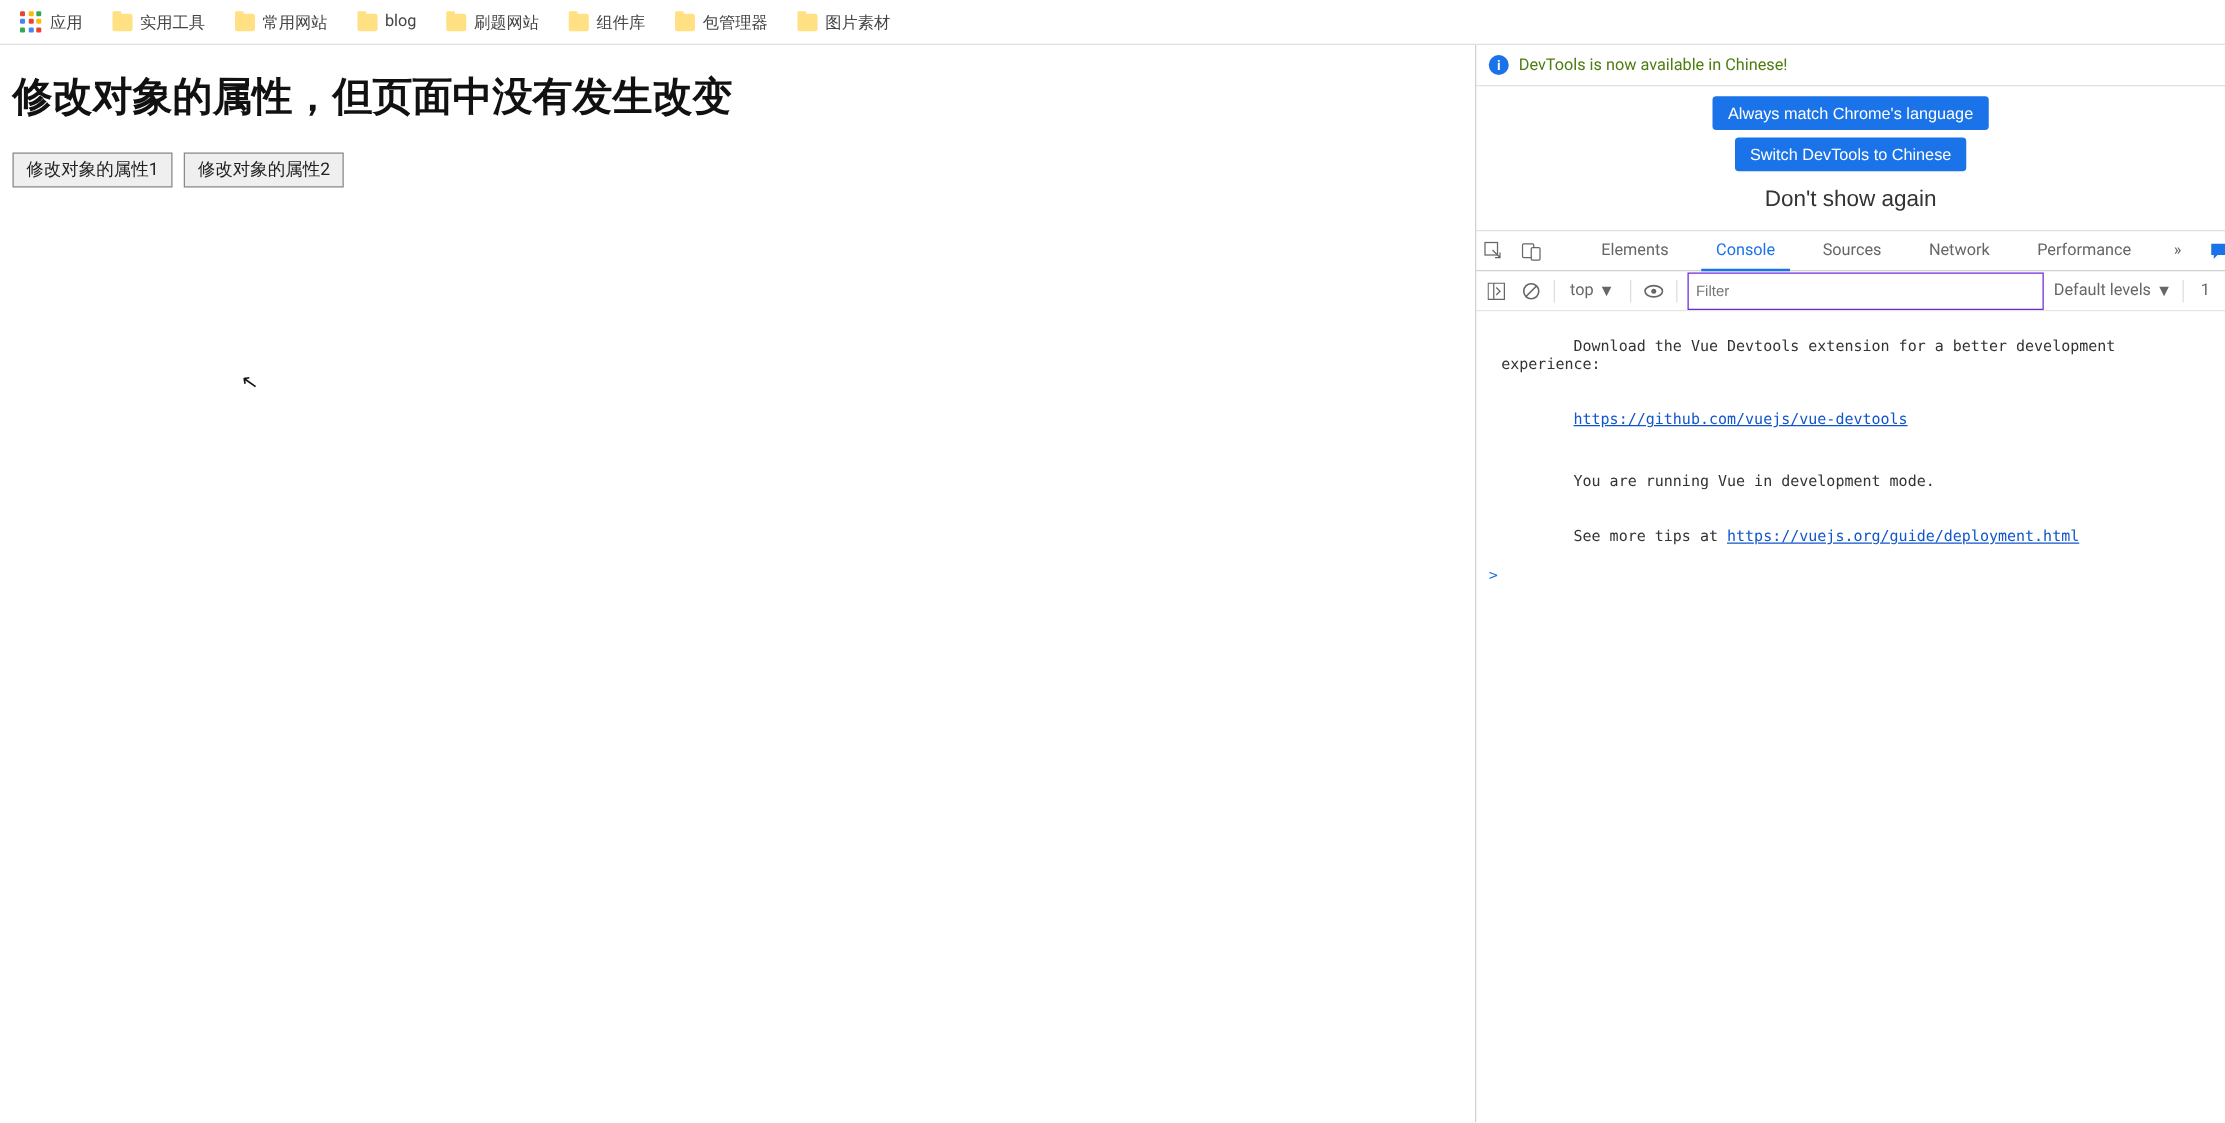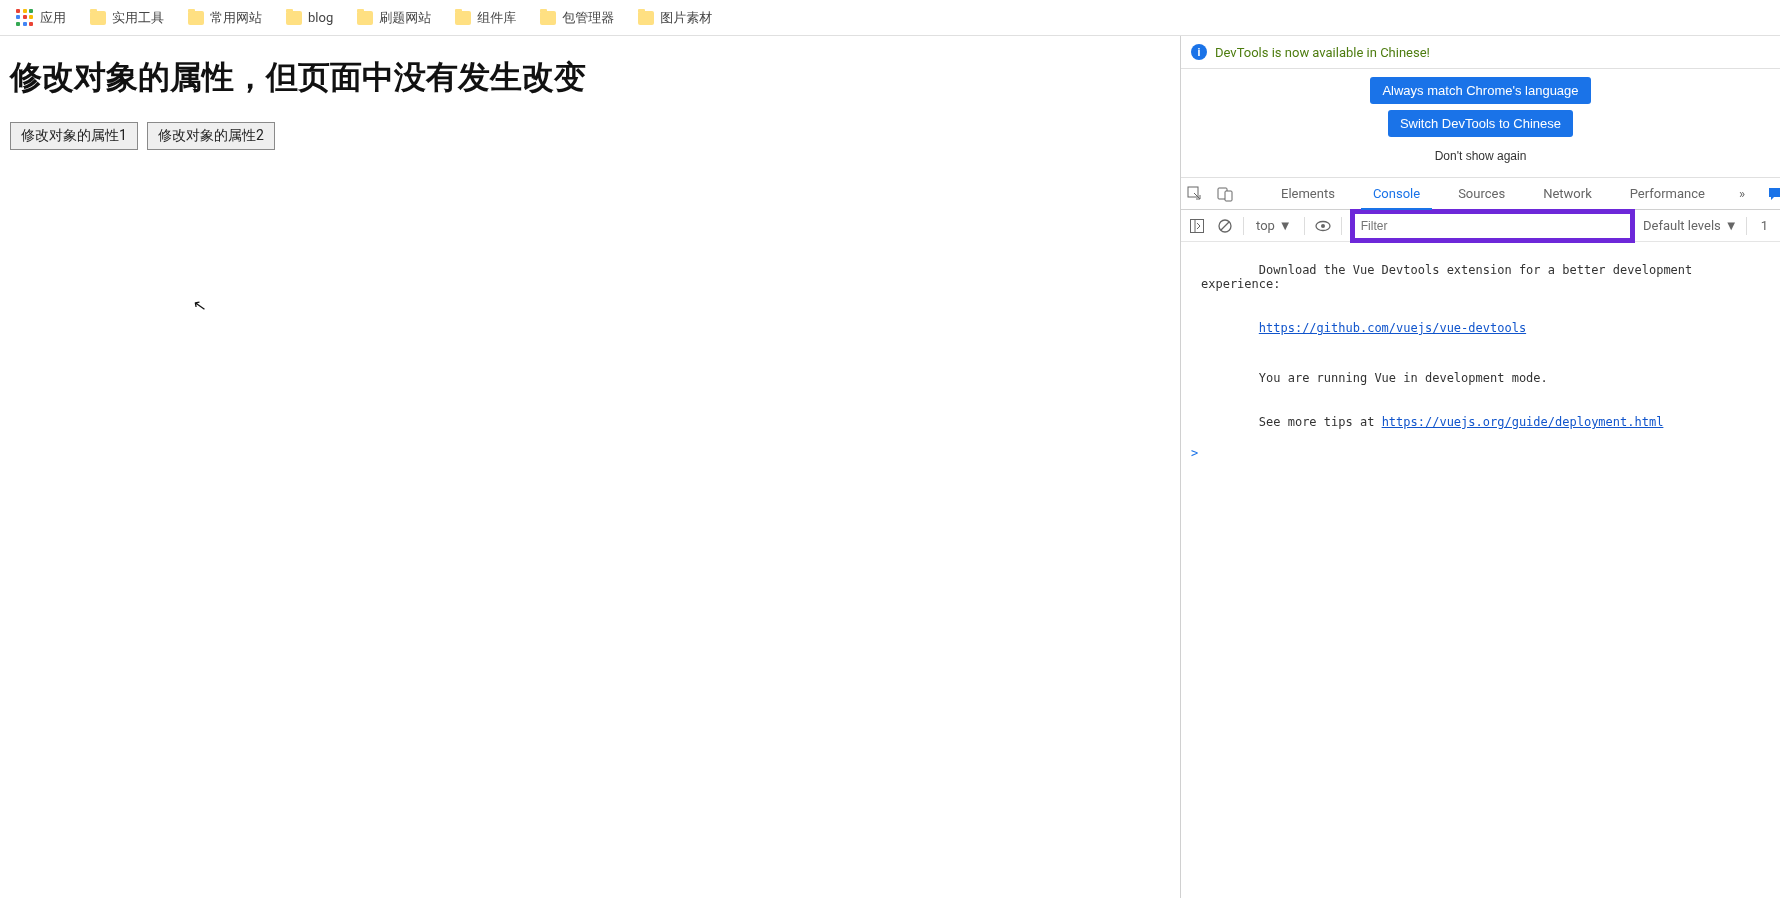--- a/index.html
+++ b/index.html
@@ -27,34 +27,34 @@
 
     
     .devtools { width: 600px; border-left: 1px solid #d0d0d0; display: flex; flex-direction: column; background: #fff; }
 
     .info-banner { display: flex; align-items: center; gap: 8px; padding: 8px 10px; border-bottom: 1px solid #e0e0e0; }
     .info-icon-circle { width: 16px; height: 16px; border-radius: 50%; background: #1a73e8; color: #fff; display: flex; align-items: center; justify-content: center; font-size: 11px; font-weight: bold; }
     .info-text { color: #4d7c0f; }
 
     .banner-buttons { display: flex; gap: 6px; padding: 8px 10px; border-bottom: 1px solid #e0e0e0; align-items: center; flex-wrap: wrap; flex-direction: column; }
     .primary-btn { background: #1a73e8; color: #fff; border: none; padding: 6px 12px; border-radius: 3px; font-size: 13px; cursor: pointer; font-weight: 500; }
-    .text-btn { background: transparent; border: none; color: #333; padding: 6px 10px; cursor: pointer; font-size: 12px; }
+    .text-btn { background: transparent; border: none; color: #333; padding: 6px 10px; cursor: pointer; font-size: 18px; }
 
     .tabs-row { display: flex; align-items: center; border-bottom: 1px solid #d0d0d0; height: 32px; padding: 0 6px; gap: 14px; }
     .tab-icon-btn { width: 26px; height: 26px; display: flex; align-items: center; justify-content: center; color: #666; cursor: pointer; border-radius: 2px; }
     .tab { padding: 0 12px; height: 100%; display: flex; align-items: center; color: #666; cursor: pointer; position: relative; }
     .tab.active { color: #1a73e8; }
     .tab.active::after { content: ""; position: absolute; bottom: -1px; left: 0; right: 0; height: 2px; background: #1a73e8; }
     .more-tabs { color: #666; padding: 0 8px; cursor: pointer; }
     .right-chat-icon { margin-left: auto; width: 20px; height: 20px; display:flex; align-items:center; justify-content:center; color:#1a73e8; cursor:pointer; }
 
     .console-toolbar { display: flex; align-items: center; height: 32px; border-bottom: 1px solid #e5e5e5; padding: 0 6px; gap: 8px; color: #666; }
     .tb-icon { width: 20px; height: 20px; display:flex; align-items:center; justify-content:center; cursor:pointer; color:#666; }
     .tb-select { display:flex; align-items:center; gap:4px; cursor:pointer; padding:0 4px; }
-    .tb-filter-input { flex:1; min-width:60px; border:5px solid #6d28d9; height:30px; padding:12px 6px; font-size:12px; outline:none; }
+    .tb-filter-input { flex:1; min-width:60px; border:1px solid #6d28d9; height:30px; padding:12px 6px; font-size:12px; outline:none; }
     .tb-levels { display:flex; align-items:center; gap:4px; cursor:pointer; }
     .tb-issue { padding:0 6px; }
 
     .console-output { flex: 1; padding: 6px 0 6px 0; font-family: Menlo, Consolas, monospace; font-size: 12px; color: #333; overflow-y: auto; }
     .console-line { padding: 1px 10px 1px 20px; white-space: pre-wrap; }
     .console-link { color: #1155cc; text-decoration: underline; cursor: pointer; }
     .console-prompt { color: #1a73e8; padding: 2px 10px; font-family: Menlo, Consolas, monospace; font-size: 12px; }
   </style>
 </head>
 <body>

